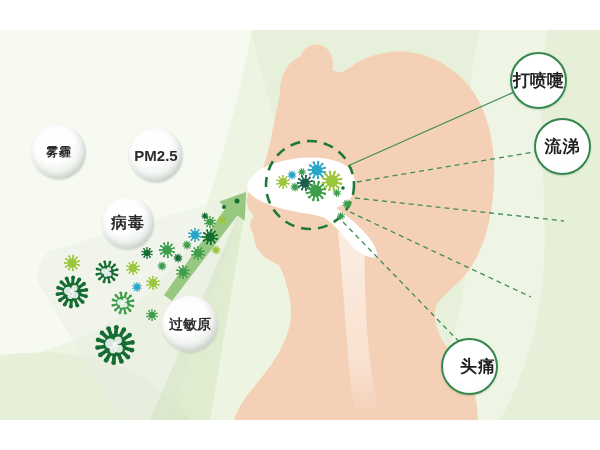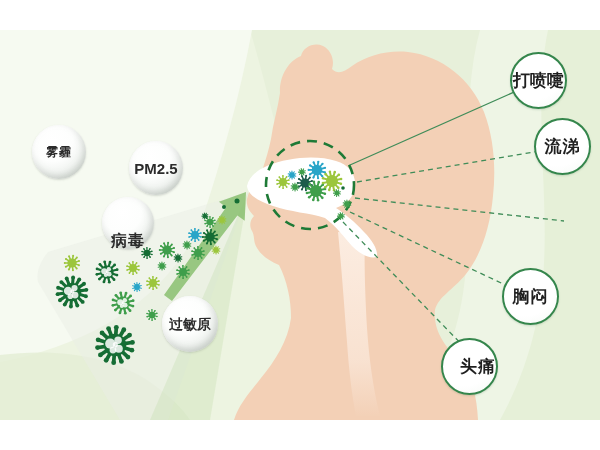--- a/index.html
+++ b/index.html
@@ -7,21 +7,21 @@
          font-family:"Liberation Sans","DejaVu Sans",sans-serif;}
   .canvas{position:absolute;left:0;top:30px;width:600px;height:390px;overflow:hidden;}
   .canvas svg{display:block;}
 
   
   .bubble{position:absolute;border-radius:50%;display:flex;align-items:center;justify-content:center;
     background:radial-gradient(circle at 38% 30%, #ffffff 0%, #fdfefd 40%, #f1f4f1 62%, #e3e8e3 82%, #ccd3cc 98%);
     box-shadow:inset -2px -3px 6px rgba(140,150,140,.35), inset 2px 3px 5px rgba(255,255,255,.95), 0 1px 2px rgba(110,120,110,.25);
     color:#2b2b2b;font-weight:bold;text-align:center;line-height:1;letter-spacing:1px;}
   .bubble.smog{left:32px;top:125px;width:54px;height:54px;font-size:12px;}
-  .bubble.pm25{left:129px;top:141px;width:54px;height:54px;font-size:15px;letter-spacing:0;}
+  .bubble.pm25{left:129px;top:128px;width:54px;height:54px;font-size:15px;letter-spacing:0;}
   .bubble.virus{left:102px;top:197px;width:52px;height:52px;font-size:16px;}
   .bubble.dust{left:3px;top:212px;width:52px;height:52px;font-size:16px;}
   .bubble.allergen{left:162px;top:296px;width:56px;height:56px;font-size:14px;letter-spacing:0;}
 
   
   .symptom{position:absolute;width:53px;height:53px;border-radius:50%;
     background:radial-gradient(circle at 40% 32%, #ffffff 0%, #ffffff 60%, #f4f8f4 100%);
     display:flex;align-items:center;justify-content:center;
     color:#1f1f1f;font-weight:bold;font-size:17px;line-height:1;letter-spacing:1px;
     box-shadow:0 1px 2px rgba(60,110,70,.2);}
@@ -776,33 +776,30 @@
         </g>
     </svg>
   </div>
 
   <div class="bubble smog" style="color: rgb(43, 43, 43);">
     <span>雾霾</span>
   </div>
   <div class="bubble pm25" style="color: rgb(43, 43, 43);">
     <span>PM2.5</span>
   </div>
-  <div class="bubble virus" style="color: rgb(43, 43, 43); align-items: flex-end;">
+  <div class="bubble virus" style="color: rgb(43, 43, 43);">
     <span>病毒</span>
   </div>
   <div class="bubble allergen" style="color: rgb(43, 43, 43);">
     <span>过敏原</span>
   </div>
 
   <div class="symptom sneeze" style="border: 2px solid rgb(53, 134, 76);">
     <span>打喷嚏</span>
   </div>
   <div class="symptom runny-nose" style="border: 2px solid rgb(53, 134, 76);">
     <span>流涕</span>
   </div>
-  <div class="symptom chest-tightness" style="border: 2px solid rgb(53, 134, 76);">
-    <span>胸闷</span>
-  </div>
   <div class="symptom headache" style="border: 2px solid rgb(53, 134, 76);">
     <span>头痛</span>
   </div>
 
 </div>
 
 </body></html>

